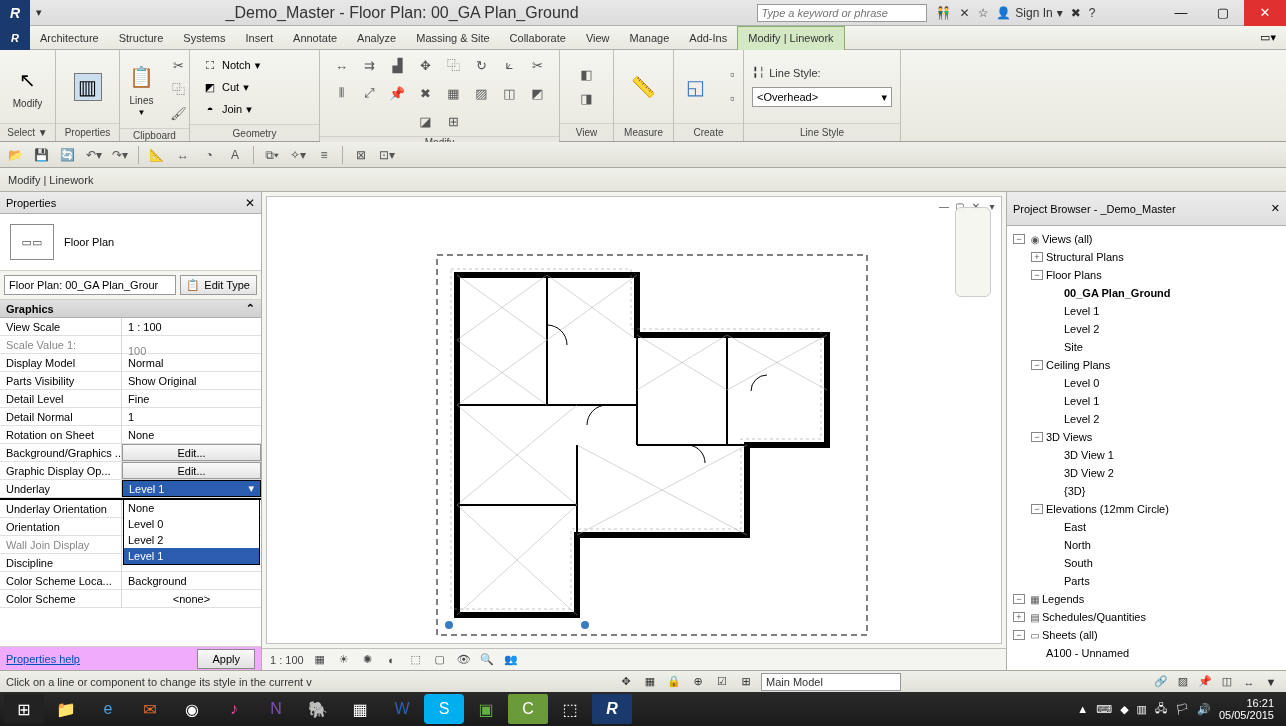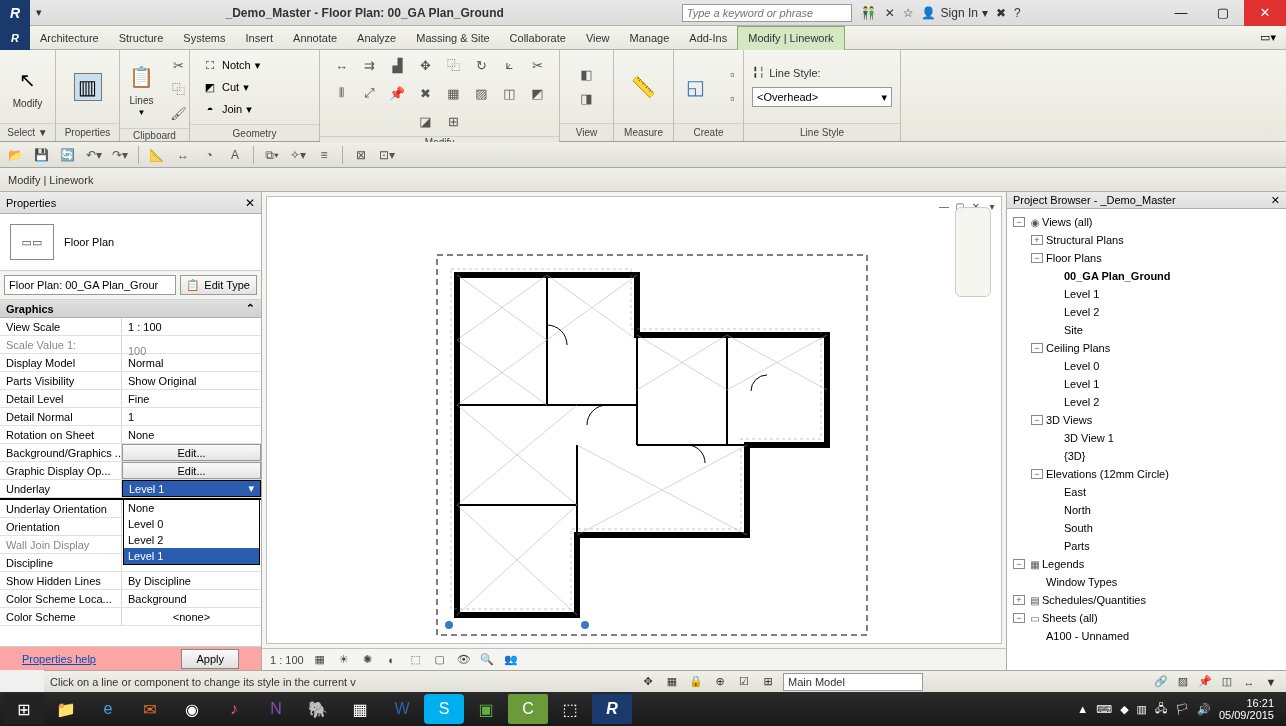--- a/index.html
+++ b/index.html
@@ -2,21 +2,21 @@
 <html><head>
 <meta charset="utf-8">
 <style>
 * { margin: 0; padding: 0; box-sizing: border-box; font-family: "Segoe UI", Tahoma, sans-serif; font-size: 11px; }
 body { width: 1286px; height: 726px; background: #f0f0f0; overflow: hidden; display: flex; flex-direction: column; }
 
 
 .titlebar { height: 26px; background: linear-gradient(#e8e8e8,#dcdcdc); display: flex; align-items: center; border-bottom: 1px solid #b0b0b0; }
 .titlebar .appicon { width: 30px; height: 26px; background: #1a3a6e; display: flex; align-items: center; justify-content: center; color: #fff; font-weight: bold; font-style: italic; font-size: 14px; }
 .titlebar .recent-arrow { padding: 0 6px; color: #333; }
-.titlebar .title { flex: 0 0 auto; padding: 0 8px; font-size: 12px; color: #333; font-weight: bold; }
+.titlebar .title { flex: 0 0 auto; padding: 0 8px; font-size: 16px; color: #333; }
 .titlebar .spacer1 { width: 170px; }
 .titlebar .searchbox { width: 170px; height: 18px; border: 1px solid #999; background: #fff; padding: 0 4px; color: #888; font-style: italic; font-size: 11px; }
 .titlebar .right-icons { display: flex; align-items: center; gap: 8px; padding: 0 10px; }
 .titlebar .right-icons span { color: #333; font-size: 12px; }
 .titlebar .signin { display: flex; align-items: center; gap: 4px; }
 .win-controls { display: flex; margin-left: auto; }
 .win-btn { width: 42px; height: 26px; display: flex; align-items: center; justify-content: center; font-size: 13px; }
 .win-btn.close { background: #e03030; color: #fff; }
 
 
@@ -65,46 +65,46 @@
 .prop-row { display: flex; height: 18px; border-bottom: 1px solid #e0e0e0; }
 .prop-row .k { width: 122px; padding: 0 6px; display: flex; align-items: center; overflow: hidden; white-space: nowrap; border-right: 1px solid #d8d8d8; }
 .prop-row .k.gray { color: #888; }
 .prop-row .v { flex: 1; padding: 0 6px; display: flex; align-items: center; }
 .prop-row .v.gray { color: #888; margin-top: 12px; }
 .prop-row .edit-btn { flex: 1; margin: 0; background: linear-gradient(#fafafa,#e4e4e4); border: 1px solid #999; text-align: center; display: flex; align-items: center; justify-content: center; }
 .prop-row.selected .v { background: #2a5db0; color: #fff; border: 1px solid #000; display:flex; justify-content:space-between;}
 .dd-items { position: absolute; left: 122px; right: 0; top: 18px; background: #fff; border: 1px solid #000; z-index: 10; }
 .dd-items .dd-item { height: 16px; padding: 0 4px; display: flex; align-items: center; }
 .dd-items .dd-item.sel { background: #2a5db0; color: #fff; }
-.props-foot { height: 24px; display: flex; align-items: center; justify-content: space-between; padding: 0 22px; background: #fca5a5; border-top: 1px solid #d0d0c8; }
+.props-foot { height: 24px; display: flex; align-items: center; justify-content: space-between; padding: 0 6px; background: #f0abfc; border-top: 1px solid #d0d0c8; }
 .props-foot a { color: #0050c0; text-decoration: underline; }
 .props-foot button { height: 20px; padding: 0 14px; background: linear-gradient(#fafafa,#e0e0e0); border: 1px solid #888; }
 
 
 .canvas-wrap { flex: 1; display: flex; flex-direction: column; background: #f4f4f0; position: relative; }
 .canvas { flex: 1; background: #fff; margin: 4px; border: 1px solid #c0c0c0; position: relative; overflow: hidden; }
 .floorplan { position: absolute; left: 160px; top: 48px; }
 .nav-cube { position: absolute; right: 10px; top: 10px; width: 36px; height: 90px; background: rgba(245,245,240,0.9); border: 1px solid #ccc; border-radius: 6px; }
 .view-ctrls { position: absolute; right: 0; top: 0; display: flex; gap: 2px; padding: 2px; }
 .vc-btn { width: 14px; height: 14px; font-size: 10px; color: #555; display:flex; align-items:center; justify-content:center;}
 .canvas-status { height: 22px; background: #f4f4f0; border-top: 1px solid #c0c0c0; display: flex; align-items: center; padding: 0 8px; gap: 8px; font-size: 10px; color: #444; }
 .canvas-status .sbtn { width: 16px; height: 16px; display: flex; align-items: center; justify-content: center; font-size: 11px; }
 
 
 .browser { width: 280px; background: #fff; border-left: 1px solid #b0b0a8; display: flex; flex-direction: column; }
-.browser-hdr { height: 17px; background: linear-gradient(#ececec,#dedede); border-bottom: 1px solid #b0b0a8; display: flex; align-items: center; justify-content: space-between; padding: 0 6px; gap: 16px; }
+.browser-hdr { height: 34px; background: linear-gradient(#ececec,#dedede); border-bottom: 1px solid #b0b0a8; display: flex; align-items: center; justify-content: space-between; padding: 0 6px; gap: 16px; }
 .tree { flex: 1; overflow: auto; padding: 4px 2px; }
 .tree-item { display: flex; align-items: center; height: 18px; white-space: nowrap; }
 .tree-item .tw { width: 12px; text-align: center; color: #555; font-size: 9px; border:1px solid #888; height:10px; line-height:8px; margin-right:3px;}
 .tree-item .sp { display:inline-block; }
 .tree-item .ic { width: 14px; text-align: center; color: #555; font-size: 10px; }
 .tree-item.bold { font-weight: bold; }
 
 
-.statusbar { height: 22px; background: linear-gradient(#f0f0ea,#e0e0d8); border-top: 1px solid #a8a8a0; display: flex; align-items: center; padding: 0 6px; font-size: 11px; color: #333; margin-left: 44px; }
+.statusbar { height: 22px; background: linear-gradient(#f0f0ea,#e0e0d8); border-top: 1px solid #a8a8a0; display: flex; align-items: center; padding: 0 6px; font-size: 11px; color: #333; }
 .statusbar .hint { flex: 0 0 auto; width: 360px; overflow: hidden; white-space: nowrap; }
 .statusbar .mid { flex: 1; display: flex; align-items: center; gap: 6px; justify-content: center; }
 .statusbar .sb-btn { width: 18px; height: 18px; display: flex; align-items: center; justify-content: center; }
 .statusbar .worksetdrop { width: 140px; height: 18px; border: 1px solid #999; background: #fff; padding: 0 4px; display: flex; align-items: center; }
 .statusbar .right { display: flex; gap: 4px; }
 
 
 .taskbar { height: 34px; background: linear-gradient(#2a2a2a,#1a1a1a); display: flex; align-items: center; padding: 0 4px; gap: 2px; }
 .taskbar .tb-btn { width: 40px; height: 30px; display: flex; align-items: center; justify-content: center; color: #fff; font-size: 16px; border-radius: 2px; }
 .taskbar .tb-btn.start { background: #222; }
@@ -368,24 +368,20 @@
         </div>
         <div class="prop-row">
           <div class="k gray">Wall Join Display</div>
           <div class="v"></div>
         </div>
         <div class="prop-row">
           <div class="k">Discipline</div>
           <div class="v"></div>
         </div>
         <div class="prop-row">
-          <div class="k">Show Hidden Lines</div>
-          <div class="v">By Discipline</div>
-        </div>
-        <div class="prop-row">
           <div class="k">Color Scheme Loca...</div>
           <div class="v">Background</div>
         </div>
         <div class="prop-row">
           <div class="k">Color Scheme</div>
           <div class="v" style="justify-content: center;">&lt;none&gt;</div>
         </div>
       </div>
     <div class="props-foot">
       <a href="#">Properties help</a>
@@ -529,20 +525,25 @@
           <span> 3D Views</span>
         </div>
         <div class="tree-item">
           <span class="sp" style="width: 40px;"></span>
           <span style="width: 15px; display: inline-block;"></span>
           <span> 3D View 1</span>
         </div>
         <div class="tree-item">
           <span class="sp" style="width: 40px;"></span>
           <span style="width: 15px; display: inline-block;"></span>
+          <span> 3D View 2</span>
+        </div>
+        <div class="tree-item">
+          <span class="sp" style="width: 40px;"></span>
+          <span style="width: 15px; display: inline-block;"></span>
           <span> {3D}</span>
         </div>
         <div class="tree-item">
           <span class="sp" style="width: 22px;"></span>
           <span class="tw">−</span>
           <span> Elevations (12mm Circle)</span>
         </div>
         <div class="tree-item">
           <span class="sp" style="width: 40px;"></span>
           <span style="width: 15px; display: inline-block;"></span>
@@ -561,25 +562,20 @@
         <div class="tree-item">
           <span class="sp" style="width: 40px;"></span>
           <span style="width: 15px; display: inline-block;"></span>
           <span> Parts</span>
         </div>
         <div class="tree-item">
           <span class="sp" style="width: 4px;"></span>
           <span class="tw">−</span>
           <span class="ic">▦</span>
           <span> Legends</span>
-        </div>
-        <div class="tree-item">
-          <span class="sp" style="width: 22px;"></span>
-          <span style="width: 15px; display: inline-block;"></span>
-          <span> Window Types</span>
         </div>
         <div class="tree-item">
           <span class="sp" style="width: 4px;"></span>
           <span class="tw">+</span>
           <span class="ic">▤</span>
           <span> Schedules/Quantities</span>
         </div>
         <div class="tree-item">
           <span class="sp" style="width: 4px;"></span>
           <span class="tw">−</span>
@@ -637,16 +633,16 @@
   <div class="tray">
     <span>▲</span>
     <span>⌨</span>
     <span>◆</span>
     <span>▥</span>
     <span>🖧</span>
     <span>🏳</span>
     <span>🔊</span>
     <div class="clock">
         <div>16:21</div>
-        <div>05/09/2015</div>
+        <div>05/05/2015</div>
       </div>
   </div>
 </div>
 
 </body></html>

